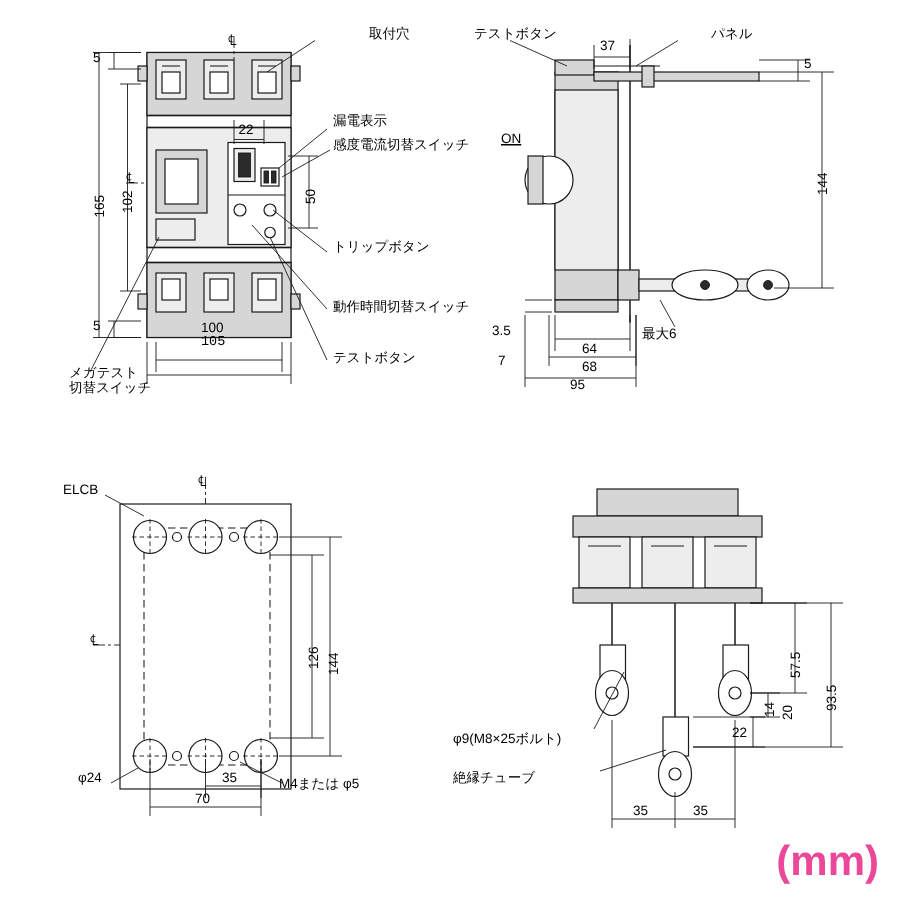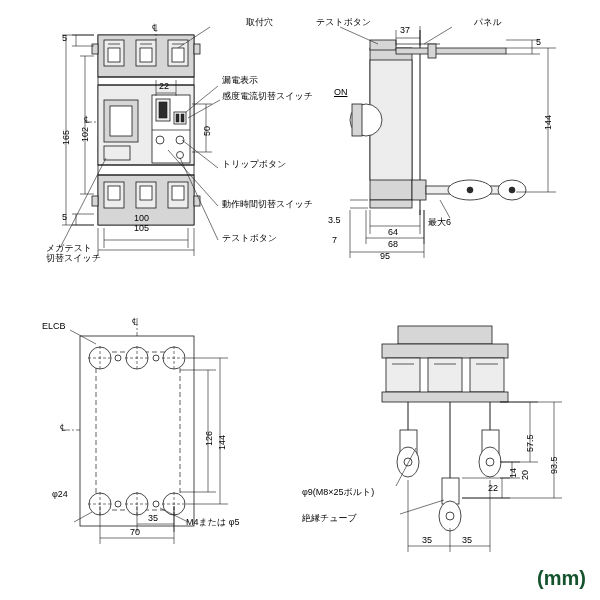--- a/index.html
+++ b/index.html
@@ -19,23 +19,23 @@
     white-space:pre;
     color:#000;
   }
   .lbl.rot{
     transform:rotate(-90deg);
     transform-origin:left top;
   }
   .mm{
     position:absolute;
     right:14px;bottom:10px;
-    font-size:20px;
+    font-size:28px;
     font-weight:bold;
-    color:#14532d;
+    color:#ec4899;
     letter-spacing:0px;
   }
   svg{position:absolute;left:0;top:0;}
   .ln{stroke:#1a1a1a;stroke-width:1;fill:none;}
   .ln-thin{stroke:#1a1a1a;stroke-width:0.7;fill:none;}
   .dim{stroke:#1a1a1a;stroke-width:0.6;fill:none;}
   .dash{stroke:#1a1a1a;stroke-width:0.7;fill:none;stroke-dasharray:5 3;}
   .dashfine{stroke:#1a1a1a;stroke-width:0.6;fill:none;stroke-dasharray:3 2;}
   .center{stroke:#1a1a1a;stroke-width:0.6;fill:none;stroke-dasharray:8 2 2 2;}
   .fillgray{fill:#d6d6d6;stroke:#1a1a1a;stroke-width:0.8;}
@@ -341,21 +341,21 @@
 <div class="lbl" style="left:222px;top:200px;">動作時間切替スイッチ</div>
 <div class="lbl" style="left:222px;top:234px;">テストボタン</div>
 <div class="lbl" style="left:10px;top:244px;margin-left:36px;">メガテスト
 切替スイッチ</div>
 
 <div class="lbl" style="left:62px;top:34px;">5</div>
 <div class="lbl rot" style="left:62px;top:145px;">165</div>
 <div class="lbl rot" style="left:81px;top:142px;">102</div>
 <div class="lbl" style="left:62px;top:213px;">5</div>
 <div class="lbl" style="left:134px;top:214px;">100</div>
-<div class="lbl" style="left:134px;top:224px;">105</div>
+<div class="lbl" style="left:134px;top:224px;font-family:Liberation Mono, monospace;">105</div>
 <div class="lbl" style="left:159px;top:82px;">22</div>
 <div class="lbl rot" style="left:203px;top:136px;">50</div>
 <div class="lbl" style="left:152px;top:22px;font-size:10px;">℄</div>
 <div class="lbl" style="left:84px;top:114px;font-size:10px;">℄</div>
 
 <div class="lbl" style="left:316px;top:18px;">テストボタン</div>
 <div class="lbl" style="left:454px;top:18px;margin-left:20px;">パネル</div>
 <div class="lbl" style="left:334px;top:88px;text-decoration:underline;">ON</div>
 
 <div class="lbl" style="left:400px;top:26px;">37</div>
@@ -368,21 +368,21 @@
 <div class="lbl" style="left:380px;top:252px;">95</div>
 <div class="lbl" style="left:428px;top:218px;text-align:center;">最大6</div>
 
 <div class="lbl" style="left:42px;top:322px;">ELCB</div>
 <div class="lbl" style="left:132px;top:316px;font-size:10px;">℄</div>
 <div class="lbl" style="left:60px;top:422px;font-size:10px;">℄</div>
 <div class="lbl rot" style="left:205px;top:446px;">126</div>
 <div class="lbl rot" style="left:218px;top:450px;">144</div>
 <div class="lbl" style="left:148px;top:514px;">35</div>
 <div class="lbl" style="left:130px;top:528px;">70</div>
-<div class="lbl" style="left:52px;top:490px;">φ24</div>
+<div class="lbl" style="left:52px;top:514px;">φ24</div>
 <div class="lbl" style="left:186px;top:518px;">M4または φ5</div>
 
 <div class="lbl" style="left:302px;top:488px;">φ9(M8×25ボルト)</div>
 <div class="lbl" style="left:302px;top:514px;">絶縁チューブ</div>
 <div class="lbl rot" style="left:526px;top:452px;">57.5</div>
 <div class="lbl rot" style="left:550px;top:474px;">93.5</div>
 <div class="lbl rot" style="left:509px;top:478px;">14</div>
 <div class="lbl rot" style="left:521px;top:480px;">20</div>
 <div class="lbl" style="left:488px;top:484px;">22</div>
 <div class="lbl" style="left:422px;top:536px;">35</div>

